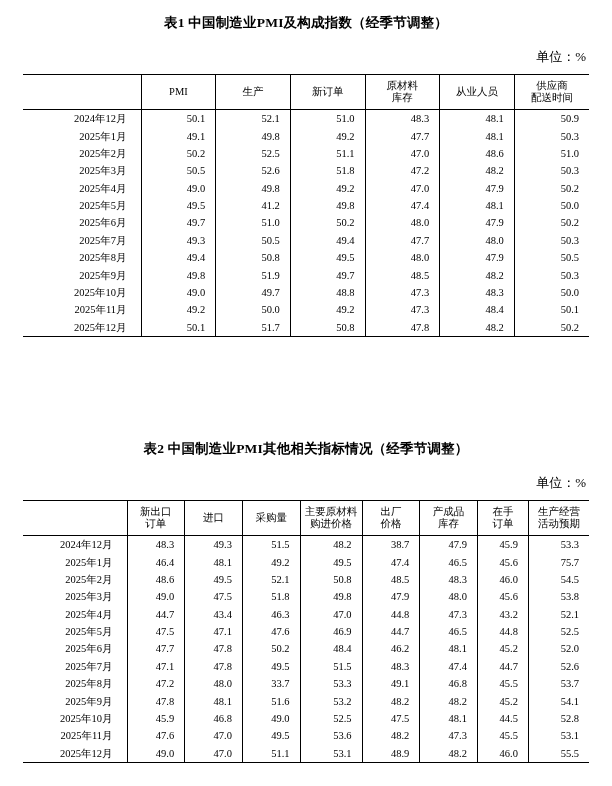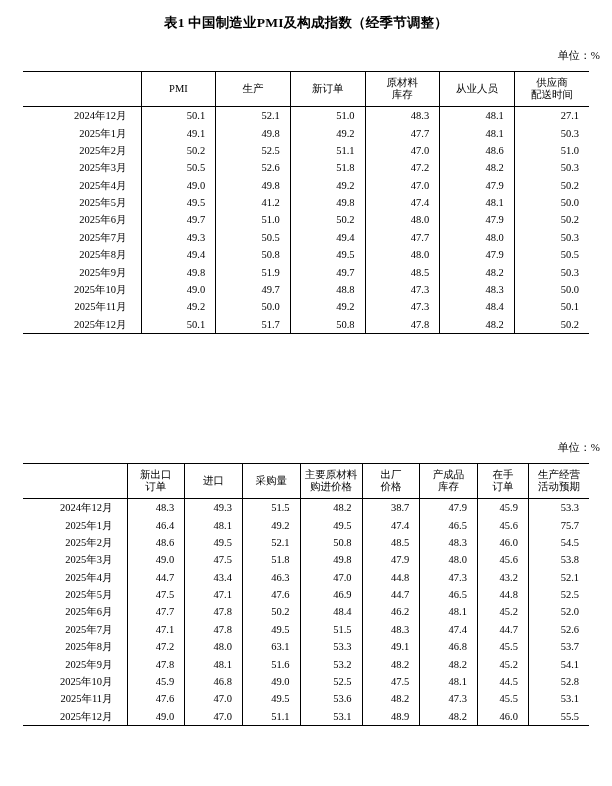--- a/index.html
+++ b/index.html
@@ -32,22 +32,22 @@
   .table-title {
     text-align: center;
     font-weight: bold;
     font-size: 13.5px;
     letter-spacing: 0.2px;
     margin: 0 0 16px 0;
     font-family: "Liberation Serif", serif;
   }
   .unit-line {
     text-align: right;
-    font-size: 11px;
-    padding-right: 12px;
+    font-size: 13px;
+    padding-right: 26px;
     margin-bottom: 4px;
   }
   table.data {
     border-collapse: collapse;
     margin: 8px auto;
     width: 566px;
     table-layout: fixed;
   }
   table.data th, table.data td {
     font-size: 10.5px;
@@ -136,21 +136,21 @@
         </tr>
       </thead>
       <tbody>
         <tr>
           <td class="rowlabel">2024年12月</td>
           <td>50.1</td>
           <td>52.1</td>
           <td>51.0</td>
           <td>48.3</td>
           <td>48.1</td>
-          <td>27.1</td>
+          <td>50.9</td>
         </tr>
         <tr>
           <td class="rowlabel">2025年1月</td>
           <td>49.1</td>
           <td>49.8</td>
           <td>49.2</td>
           <td>47.7</td>
           <td>48.1</td>
           <td>50.3</td>
         </tr>
@@ -251,20 +251,21 @@
           <td>50.8</td>
           <td>47.8</td>
           <td>48.2</td>
           <td>50.2</td>
         </tr>
       </tbody>
     </table>
   </div>
 
   <div class="table-block tbl2">
+    <div class="table-title">表2 中国制造业PMI其他相关指标情况（经季节调整）</div>
     <div class="unit-line">单位：%</div>
     <table class="data">
       <colgroup>
         <col style="width:104px">
         <col style="width:57.7px">
           <col style="width:57.7px">
           <col style="width:57.7px">
         <col style="width:62px">
           <col style="width:57.7px">
           <col style="width:57.7px">
@@ -392,21 +393,21 @@
           <td>51.5</td>
           <td>48.3</td>
           <td>47.4</td>
           <td>44.7</td>
           <td>52.6</td>
         </tr>
         <tr>
           <td class="rowlabel">2025年8月</td>
           <td>47.2</td>
           <td>48.0</td>
-          <td>63.1</td>
+          <td>33.7</td>
           <td>53.3</td>
           <td>49.1</td>
           <td>46.8</td>
           <td>45.5</td>
           <td>53.7</td>
         </tr>
         <tr>
           <td class="rowlabel">2025年9月</td>
           <td>47.8</td>
           <td>48.1</td>

